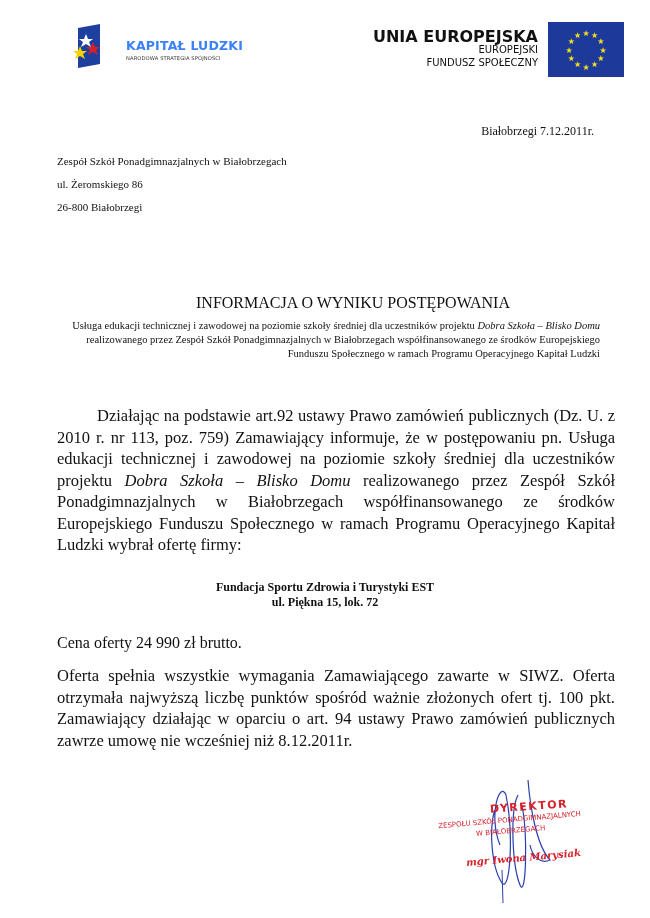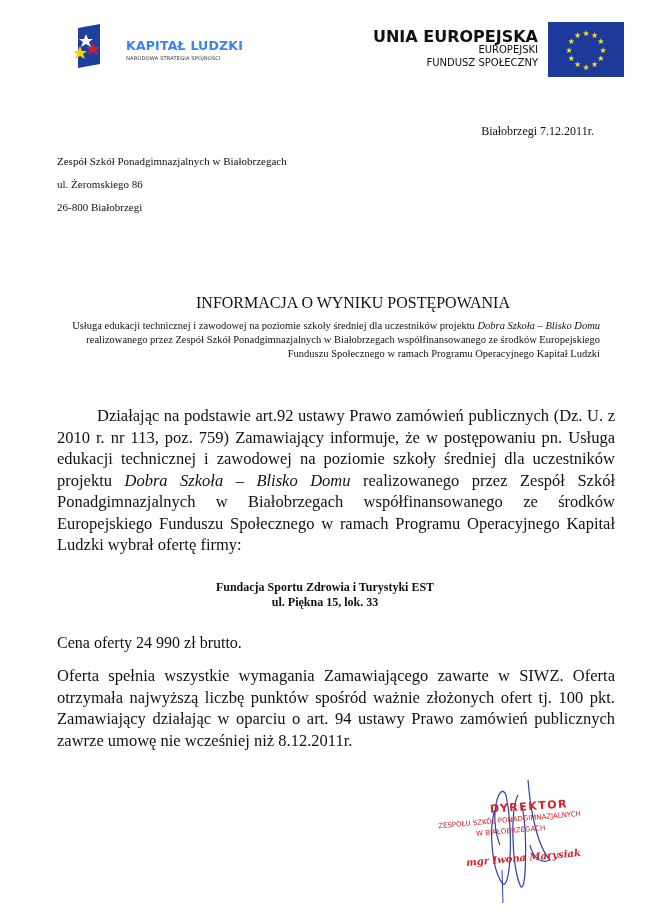--- a/index.html
+++ b/index.html
@@ -80,21 +80,21 @@
 </div>
 
 <div class="abs title">INFORMACJA O WYNIKU POSTĘPOWANIA</div>
 
 <div class="abs subtitle"><span>Usługa edukacji technicznej i zawodowej na poziomie szkoły średniej dla uczestników projektu </span><em>Dobra Szkoła – Blisko Domu</em><span> realizowanego przez Zespół Szkół Ponadgimnazjalnych w Białobrzegach współfinansowanego ze środków Europejskiego Funduszu Społecznego w ramach Programu Operacyjnego Kapitał Ludzki</span></div>
 
 <div class="abs para1"><span class="indent"></span><span>Działając na podstawie art.92 ustawy Prawo zamówień publicznych (Dz. U. z 2010 r. nr 113, poz. 759) Zamawiający informuje, że w postępowaniu pn. Usługa edukacji technicznej i zawodowej na poziomie szkoły średniej dla uczestników projektu </span><em>Dobra Szkoła – Blisko Domu</em><span> realizowanego przez Zespół Szkół Ponadgimnazjalnych w Białobrzegach współfinansowanego ze środków Europejskiego Funduszu Społecznego w ramach Programu Operacyjnego Kapitał Ludzki wybrał ofertę firmy:</span></div>
 
 <div class="abs firm">
   <div>Fundacja Sportu Zdrowia i Turystyki EST</div>
-  <div>ul. Piękna  15, lok. 33</div>
+  <div>ul. Piękna  15, lok. 72</div>
 </div>
 
 <div class="abs price">Cena oferty  24 990 zł brutto.</div>
 
 <div class="abs para2">Oferta spełnia wszystkie wymagania Zamawiającego zawarte w SIWZ. Oferta otrzymała najwyższą liczbę punktów spośród ważnie złożonych ofert tj. 100 pkt.  Zamawiający działając w oparciu o art. 94 ustawy Prawo zamówień publicznych zawrze umowę nie wcześniej niż  8.12.2011r.</div>
 
 <svg class="abs signature" viewBox="0 0 90 130">
   <path d="M28,30 C18,40 20,90 32,108 C40,118 44,60 36,20 C30,5 18,40 30,70" fill="none" stroke="#2a3fb0" stroke-width="1.2"></path>
   <path d="M48,20 C40,35 42,90 50,110 C56,125 58,60 52,30" fill="none" stroke="#2a3fb0" stroke-width="1.2"></path>
   <path d="M58,5 C60,30 66,70 80,85 C70,90 62,80 60,70" fill="none" stroke="#2a3fb0" stroke-width="1.2"></path>

